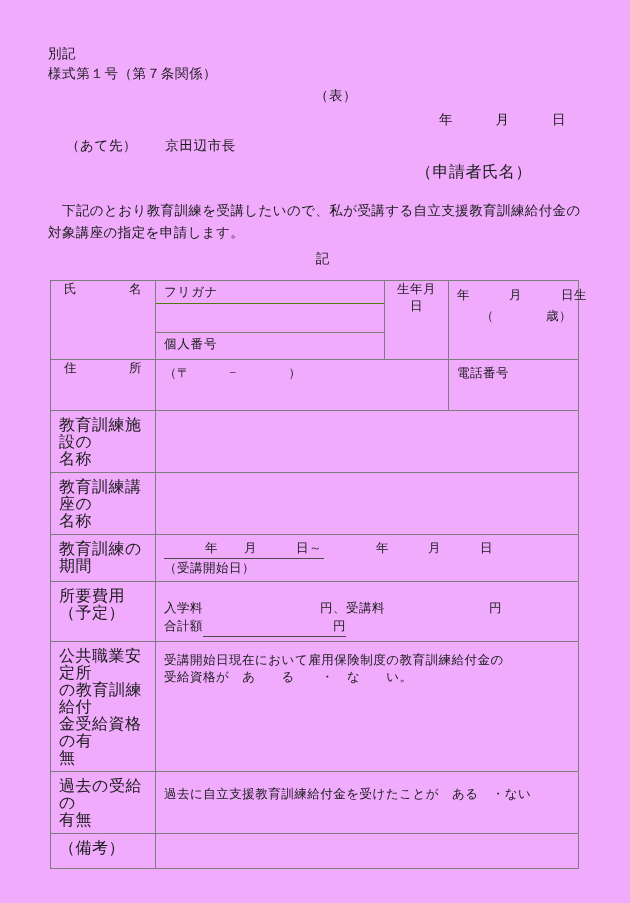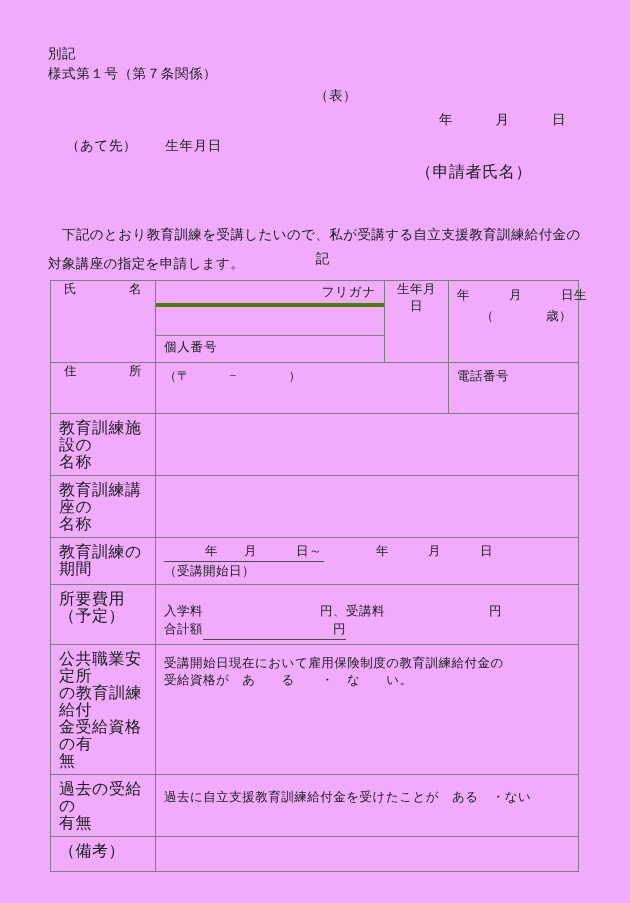--- a/index.html
+++ b/index.html
@@ -77,24 +77,24 @@
     top: 164px;
     width: 630px;
     text-align: center;
     font-size: 13.5px;
     letter-spacing: 1.1px;
   }
 
   .body-para {
     position: absolute;
     left: 48px;
-    top: 220px;
+    top: 200px;
     width: 540px;
     font-size: 13.5px;
-    line-height: 29px;
+    line-height: 22px;
     letter-spacing: 0.4px;
     text-indent: 14px;
   }
 
   .ki-mark {
     position: absolute;
     left: 0;
     top: 250px;
     width: 630px;
     text-align: center;
@@ -136,21 +136,21 @@
     padding: 5px 8px;
     line-height: 17px;
     letter-spacing: 0.5px;
   }
 
   .vmid { vertical-align: middle; }
 
   
   .name-stack { width: 100%; }
   .name-stack div { padding: 3px 8px; letter-spacing: 0.8px; }
-  .name-stack .seg-furigana { border-bottom: 4px solid #4d7c0f; height: 16px; text-align: right; }
+  .name-stack .seg-furigana { border-bottom: 1px solid #4d7c0f; height: 16px; }
   .name-stack .seg-blank { border-bottom: 1px solid #7d7d7d; height: 22px; }
   .name-stack .seg-mynum { height: 20px; }
 
   .dob-val {
     padding: 6px 10px 4px 8px;
     line-height: 17px;
     letter-spacing: 0.5px;
     white-space: pre;
   }
   .dob-age {
@@ -188,21 +188,21 @@
 </head>
 <body>
 
 <div class="page">
 
   <div class="hdr">
     <div class="hdr-line">別記</div>
     <div class="hdr-line">様式第１号（第７条関係）</div>
     <div class="row-hyou">（表）</div>
     <div class="row-date">年　　　月　　　日</div>
-    <div class="row-atesaki">（あて先）　　生年月日</div>
+    <div class="row-atesaki">（あて先）　　京田辺市長</div>
     <div class="row-applicant">（申請者氏名）</div>
   </div>
 
 
   <div class="body-para">下記のとおり教育訓練を受講したいので、私が受講する自立支援教育訓練給付金の対象講座の指定を申請します。</div>
 
   <div class="ki-mark">記</div>
 
   <table class="form-table">
     <colgroup>

